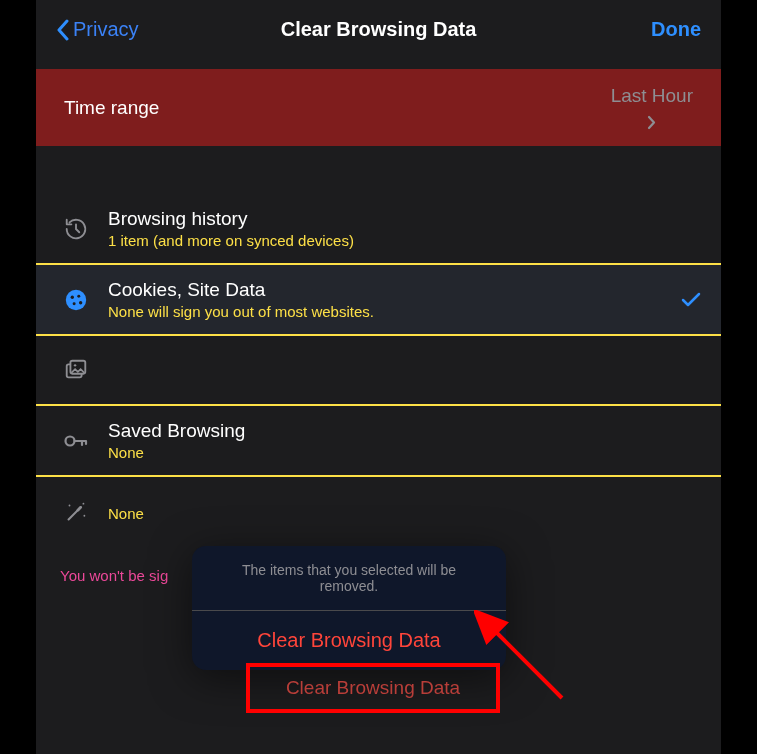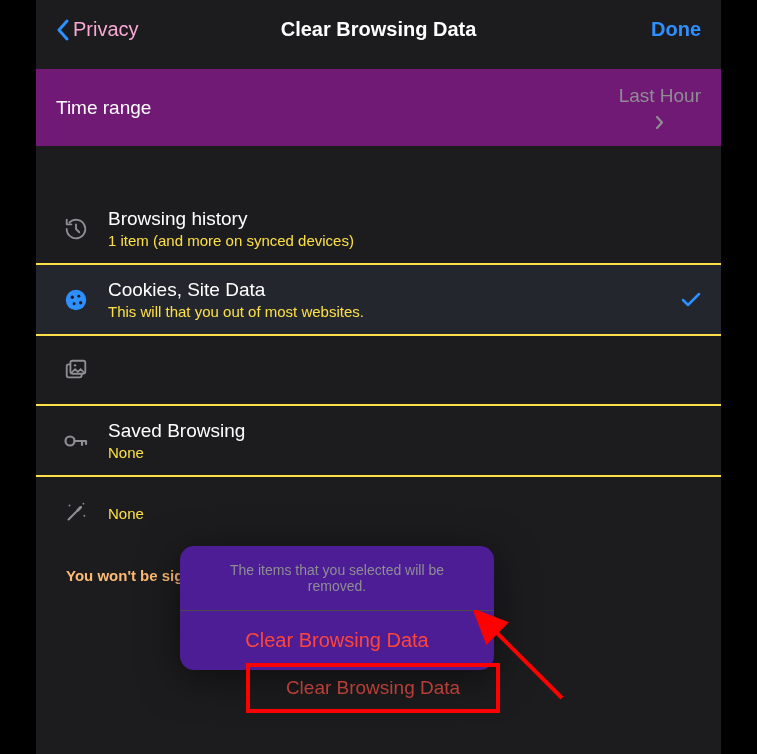--- a/index.html
+++ b/index.html
@@ -25,43 +25,43 @@
     .header {
       display: flex;
       align-items: center;
       justify-content: space-between;
       padding: 18px 20px 28px 20px;
     }
     .back-btn {
       display: flex;
       align-items: center;
       gap: 4px;
-      color: #f9a8d4;
+      color: #3b82f6;
       font-size: 20px;
     }
     .back-chevron {
       width: 13px;
       height: 22px;
     }
     .header-title {
       font-size: 20px;
       font-weight: 600;
       color: #fff;
       position: absolute;
       left: 50%;
       transform: translateX(-50%);
     }
     .done-btn {
       color: #2e8fff;
       font-size: 20px;
       font-weight: 600;
     }
     .time-range-row {
-      background: #701a75;
-      padding: 16px 20px;
+      background: #7f1d1d;
+      padding: 16px 28px;
       display: flex;
       justify-content: space-between;
       align-items: center;
     }
     .time-range-label {
       font-size: 19px;
       color: #fff;
     }
     .time-range-value {
       display: flex;
@@ -108,31 +108,30 @@
       font-size: 15px;
       color: #fde047;
       margin-top: 2px;
     }
     .checkmark {
       width: 20px;
       height: 16px;
       color: #2e8fff;
     }
     .footer-text {
-      padding: 20px 30px;
-      color: #fdba74;
+      padding: 20px 24px;
+      color: #ec4899;
       font-size: 15px;
-      font-weight: bold;
     }
     .action-sheet {
       position: absolute;
-      left: 180px;
+      left: 192px;
       top: 546px;
       width: 314px;
-      background: #4c1d95;
+      background: #0f172a;
       border-radius: 14px;
       overflow: hidden;
       box-shadow: 0 8px 40px rgba(0,0,0,0.5);
     }
     .action-sheet-message {
       padding: 16px 20px;
       text-align: center;
       color: #8e8e93;
       font-size: 14px;
       border-bottom: 1px solid #4a4a4c;
@@ -211,21 +210,21 @@
         <svg viewBox="0 0 28 28" width="26" height="26">
           <circle cx="14" cy="14" r="11" fill="#2e8fff"></circle>
           <circle cx="10" cy="11" r="1.8" fill="#1c1c1e"></circle>
           <circle cx="17" cy="10" r="1.6" fill="#1c1c1e"></circle>
           <circle cx="12" cy="18" r="1.6" fill="#1c1c1e"></circle>
           <circle cx="19" cy="17" r="1.8" fill="#1c1c1e"></circle>
         </svg>
       </div>
       <div class="option-content">
         <div class="option-title">Cookies, Site Data</div>
-        <div class="option-subtitle">This will that you out of most websites.</div>
+        <div class="option-subtitle">None will sign you out of most websites.</div>
       </div>
       <svg class="checkmark" viewBox="0 0 20 16" fill="none">
         <path d="M2 8L7 13L18 2" stroke="#2e8fff" stroke-width="2.5" stroke-linecap="round" stroke-linejoin="round"></path>
       </svg>
     </div>
 
     <div class="option-row">
       <div class="option-icon">
         <svg viewBox="0 0 28 28" width="26" height="26" fill="none">
           <rect x="4" y="8" width="16" height="14" rx="2" stroke="#8e8e93" stroke-width="2"></rect>

